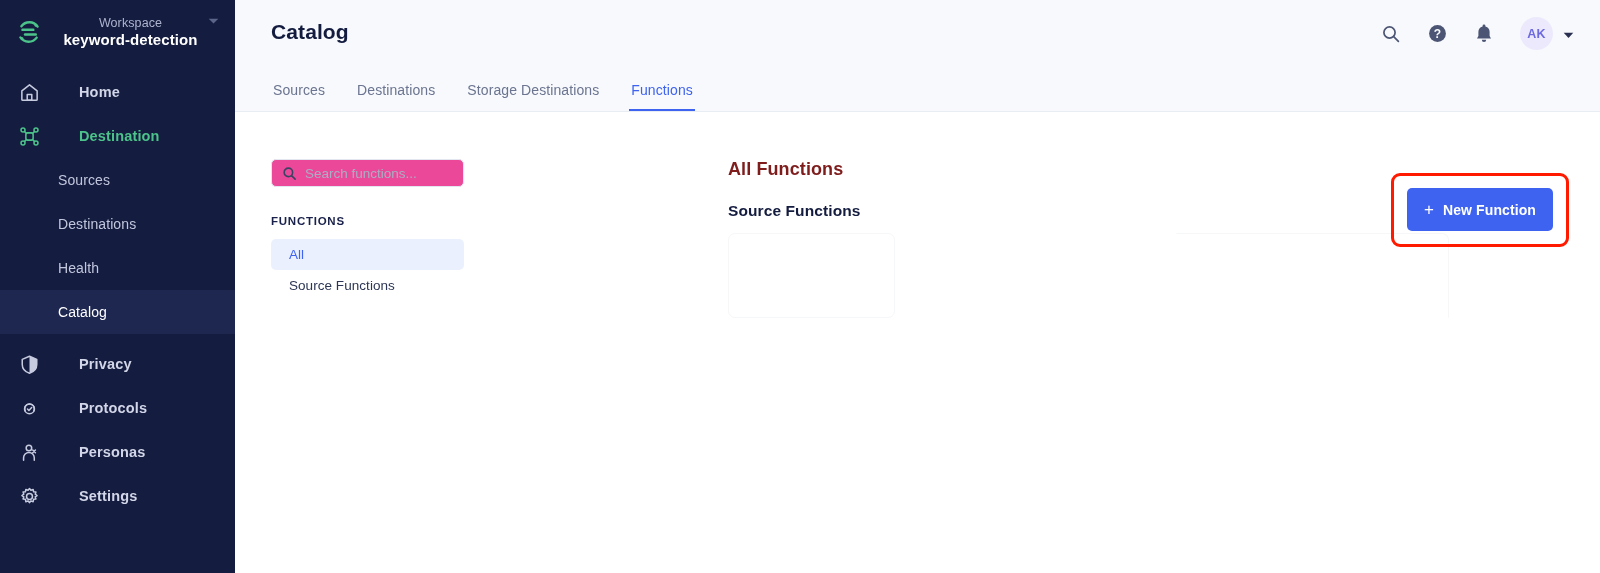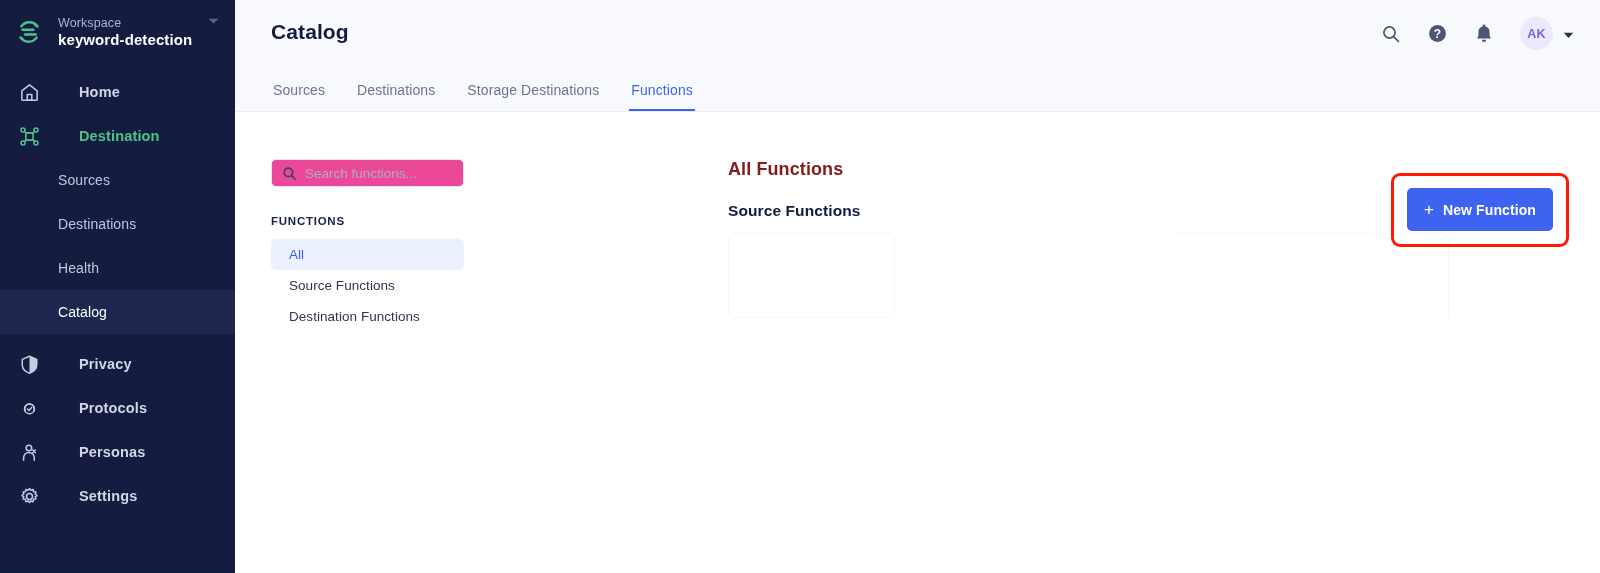--- a/index.html
+++ b/index.html
@@ -25,20 +25,21 @@
     flex: 0 0 235px;
     position: relative;
     color: #c7cbe0;
   }
   .workspace {
     display: flex;
     align-items: center;
     height: 64px;
     padding: 0 14px 0 14px;
     cursor: pointer;
+    text-align: center;
   }
   .ws-logo {
     width: 30px; height: 30px;
     flex: 0 0 30px;
     margin-right: 14px;
     display: flex; align-items: center; justify-content: center;
   }
   .ws-text { flex: 1 1 auto; line-height: 1.15; }
   .ws-label {
     font-size: 12.5px;
@@ -462,21 +463,20 @@
             </svg>
           </span>
           <input type="text" placeholder="Search functions..." style="">
         </div>
 
         <div class="section-label">FUNCTIONS</div>
 
         <div class="flist">
           <div class="fitem active">All</div>
           <div class="fitem">Source Functions</div>
-          <div class="fitem">Destination Functions</div>
         </div>
       </div>
 
       <div class="right-panel">
         <div class="h-all">All Functions</div>
         <div class="h-src">Source Functions</div>
 
         <div class="cards">
           <div class="card-skel a"></div>
           <div style="width:225px"></div>

